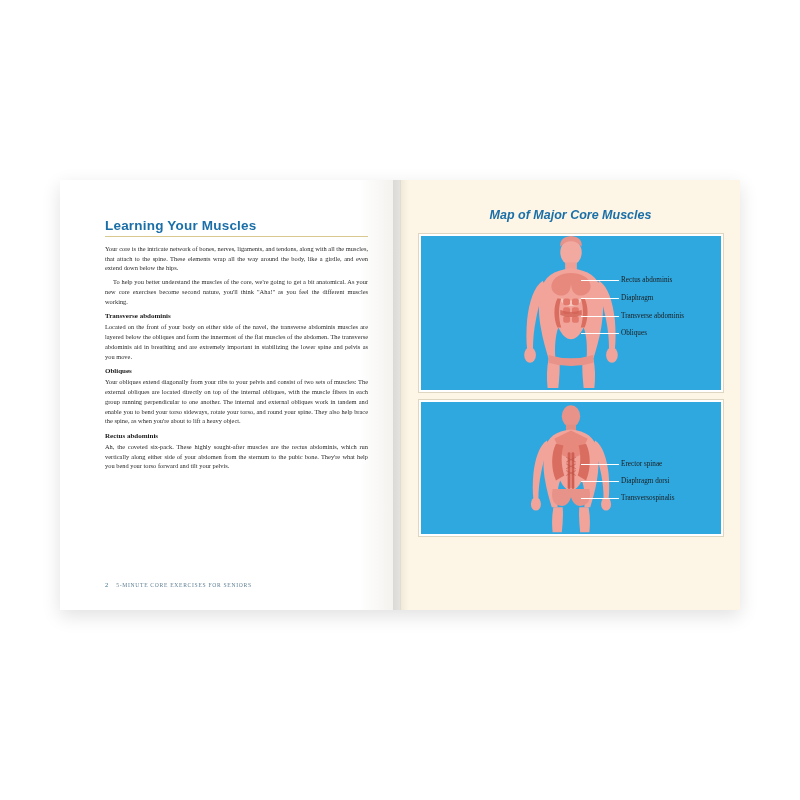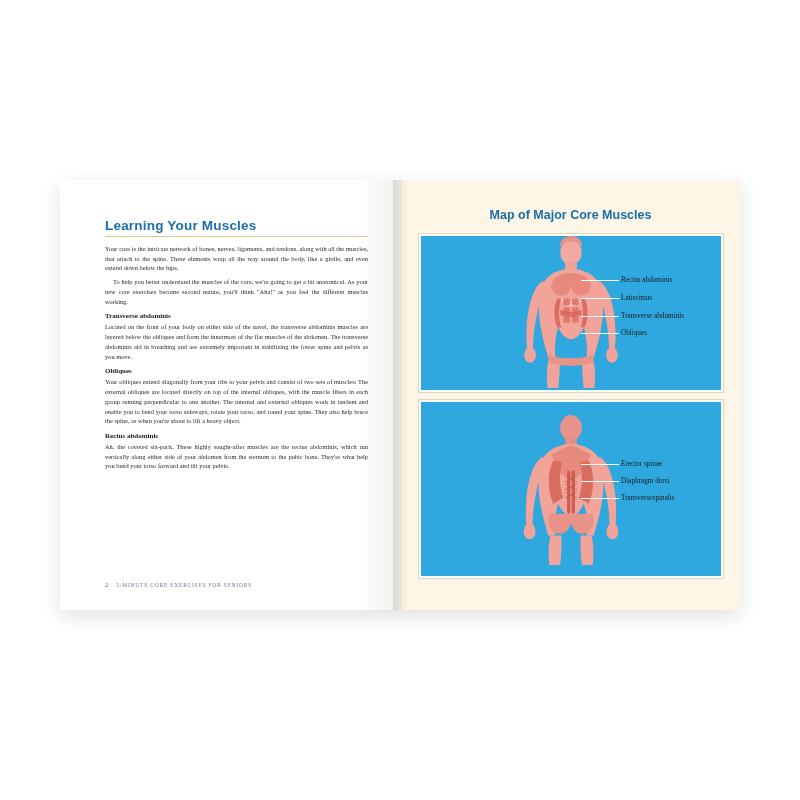--- a/index.html
+++ b/index.html
@@ -115,31 +115,32 @@
     padding: 22px 18px 18px 18px;
     box-sizing: border-box;
   }
   h2.map-title {
     font-family: "Liberation Sans", sans-serif;
     font-size: 12.5px;
     font-weight: bold;
     color: #1b6fa8;
     text-align: center;
     margin: 6px 0 12px 0;
+    font-style: italic;
   }
   .panel {
     position: relative;
     background: #2fa8e0;
     border: 2px solid #ffffff;
     outline: 1px solid #dfd6c2;
     box-sizing: border-box;
     overflow: hidden;
   }
   .panel-front { width: 304px; height: 158px; margin: 0 auto 8px auto; }
-  .panel-back  { width: 304px; height: 178px; margin: 0 auto; }
+  .panel-back  { width: 304px; height: 136px; margin: 0 auto; }
 
   
   .label {
     position: absolute;
     font-family: "Liberation Serif", serif;
     font-size: 7.2px;
     color: #1c1c1c;
     white-space: nowrap;
   }
   .leader {
@@ -228,21 +229,21 @@
               <path d="M17 120 q23 7 46 0 l0 8 q-23 7 -46 0z" fill="#e8938a"></path>
             </g>
           </svg>
 
           <div class="leader" style="left:160px; top:44px; width:38px;"></div>
           <div class="leader" style="left:160px; top:62px; width:38px;"></div>
           <div class="leader" style="left:160px; top:80px; width:38px;"></div>
           <div class="leader" style="left:160px; top:97px; width:38px;"></div>
 
           <span class="label" style="left:200px; top:40px;">Rectus abdominis</span>
-          <span class="label" style="left:200px; top:58px;">Latissimus</span>
+          <span class="label" style="left:200px; top:58px;">Diaphragm</span>
           <span class="label" style="left:200px; top:76px;">Transverse abdominis</span>
           <span class="label" style="left:200px; top:93px;">Obliques</span>
         </div>
 
         <div class="panel panel-back">
           <svg class="figure" viewBox="0 0 304 158" preserveAspectRatio="xMidYMid meet">
             <g transform="translate(112,2)">
 
               <ellipse cx="40" cy="15" rx="11" ry="13" fill="#e8938a"></ellipse>
 

